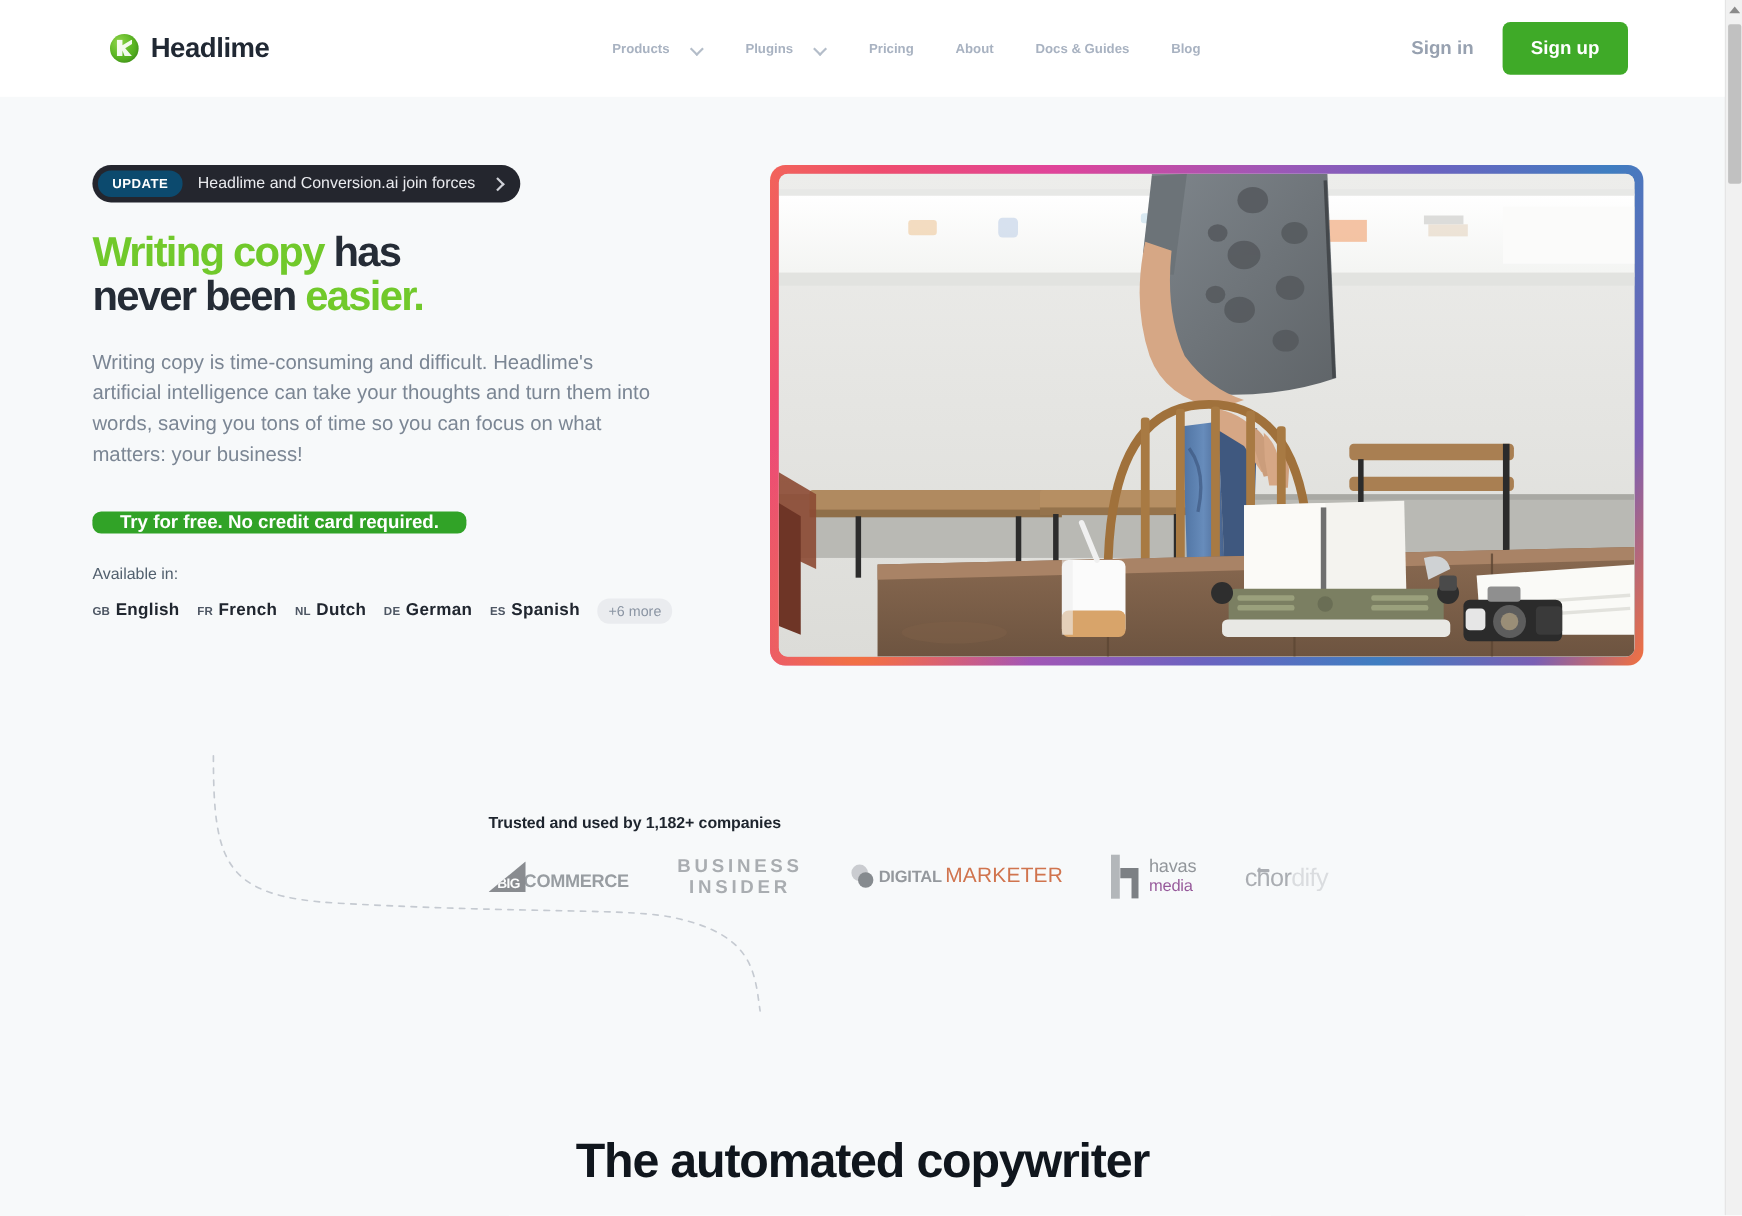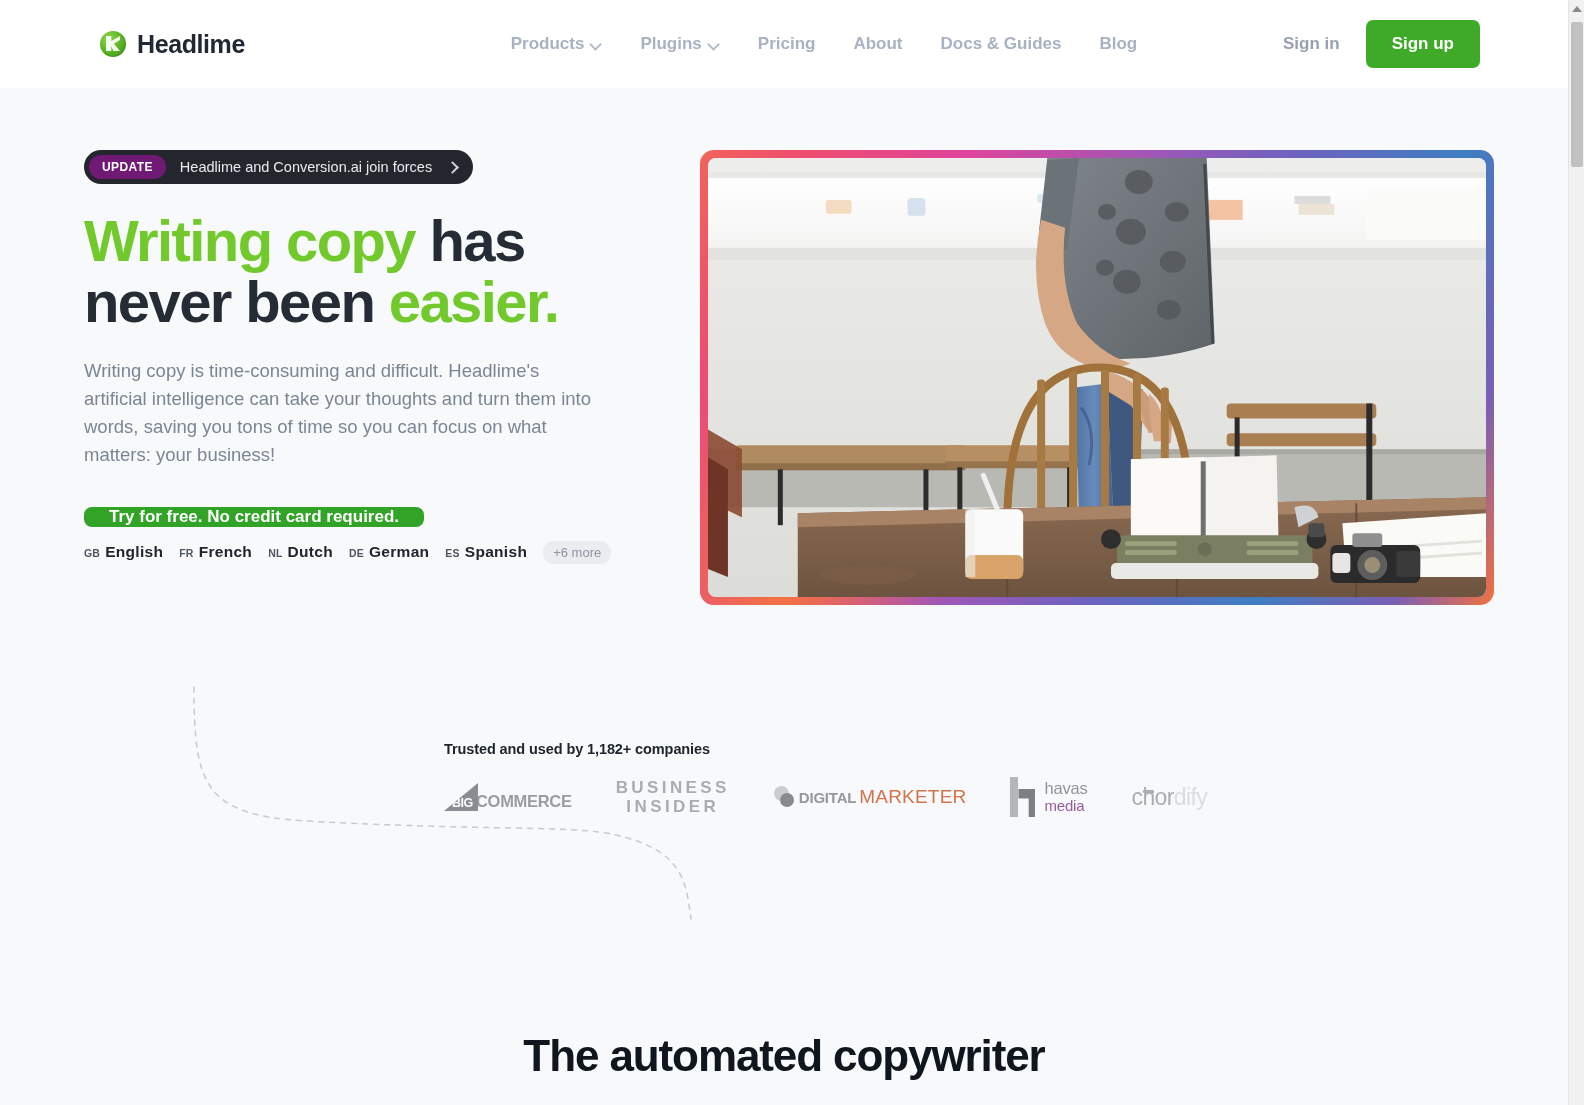--- a/index.html
+++ b/index.html
@@ -93,22 +93,22 @@
   .nav-links {
     display: flex;
     align-items: center;
     gap: 38px;
     margin: 0 auto;
     padding-left: 120px;
   }
   .nav-link {
     display: flex;
     align-items: center;
-    gap: 7px;
-    font-size: 17px;
+    gap: 20px;
+    font-size: 12px;
     font-weight: bold;
     color: #a8b2c1;
     cursor: pointer;
     white-space: nowrap;
   }
   .chev {
     width: 11px; height: 11px;
     position: relative;
     flex: none;
   }
@@ -157,21 +157,21 @@
   .update-pill {
     display: inline-flex;
     align-items: center;
     gap: 14px;
     background: #24262e;
     border-radius: 22px;
     padding: 5px 16px 5px 5px;
     cursor: pointer;
   }
   .update-tag {
-    background: #701a75;
+    background: #0c4a6e;
     color: #fff;
     font-size: 12px;
     font-weight: bold;
     letter-spacing: .4px;
     border-radius: 16px;
     padding: 5px 13px;
   }
   .update-text {
     color: #e9eaee;
     font-size: 14.5px;
@@ -186,21 +186,21 @@
     position: absolute;
     left: 0; top: 0;
     width: 7px; height: 7px;
     border-right: 2px solid #cfd1d8;
     border-top: 2px solid #cfd1d8;
     transform: rotate(45deg);
   }
 
   h1.hero-title {
     margin-top: 26px;
-    font-size: 58px;
+    font-size: 38px;
     line-height: 1.06;
     letter-spacing: -1.6px;
     font-weight: bold;
     color: #252c36;
   }
   .hl-green { color: #71c92b; }
 
   p.hero-sub {
     margin-top: 24px;
     font-size: 18.5px;
@@ -489,20 +489,21 @@
 
         <h1 class="hero-title">
           <span class="hl-green">Writing copy</span><span> has</span><br>
           <span>never been </span><span class="hl-green">easier.</span>
         </h1>
 
         <p class="hero-sub">Writing copy is time-consuming and difficult. Headlime's artificial intelligence can take your thoughts and turn them into words, saving you tons of time so you can focus on what matters: your business!</p>
 
         <button class="cta">Try for free. No credit card required.</button>
 
+        <div class="available-label">Available in:</div>
 
         <div class="lang-row">
           <div class="lang">
             <span class="lang-code">GB</span>
             <span class="lang-name">English</span>
           </div>
           <div class="lang">
             <span class="lang-code">FR</span>
             <span class="lang-name">French</span>
           </div>

